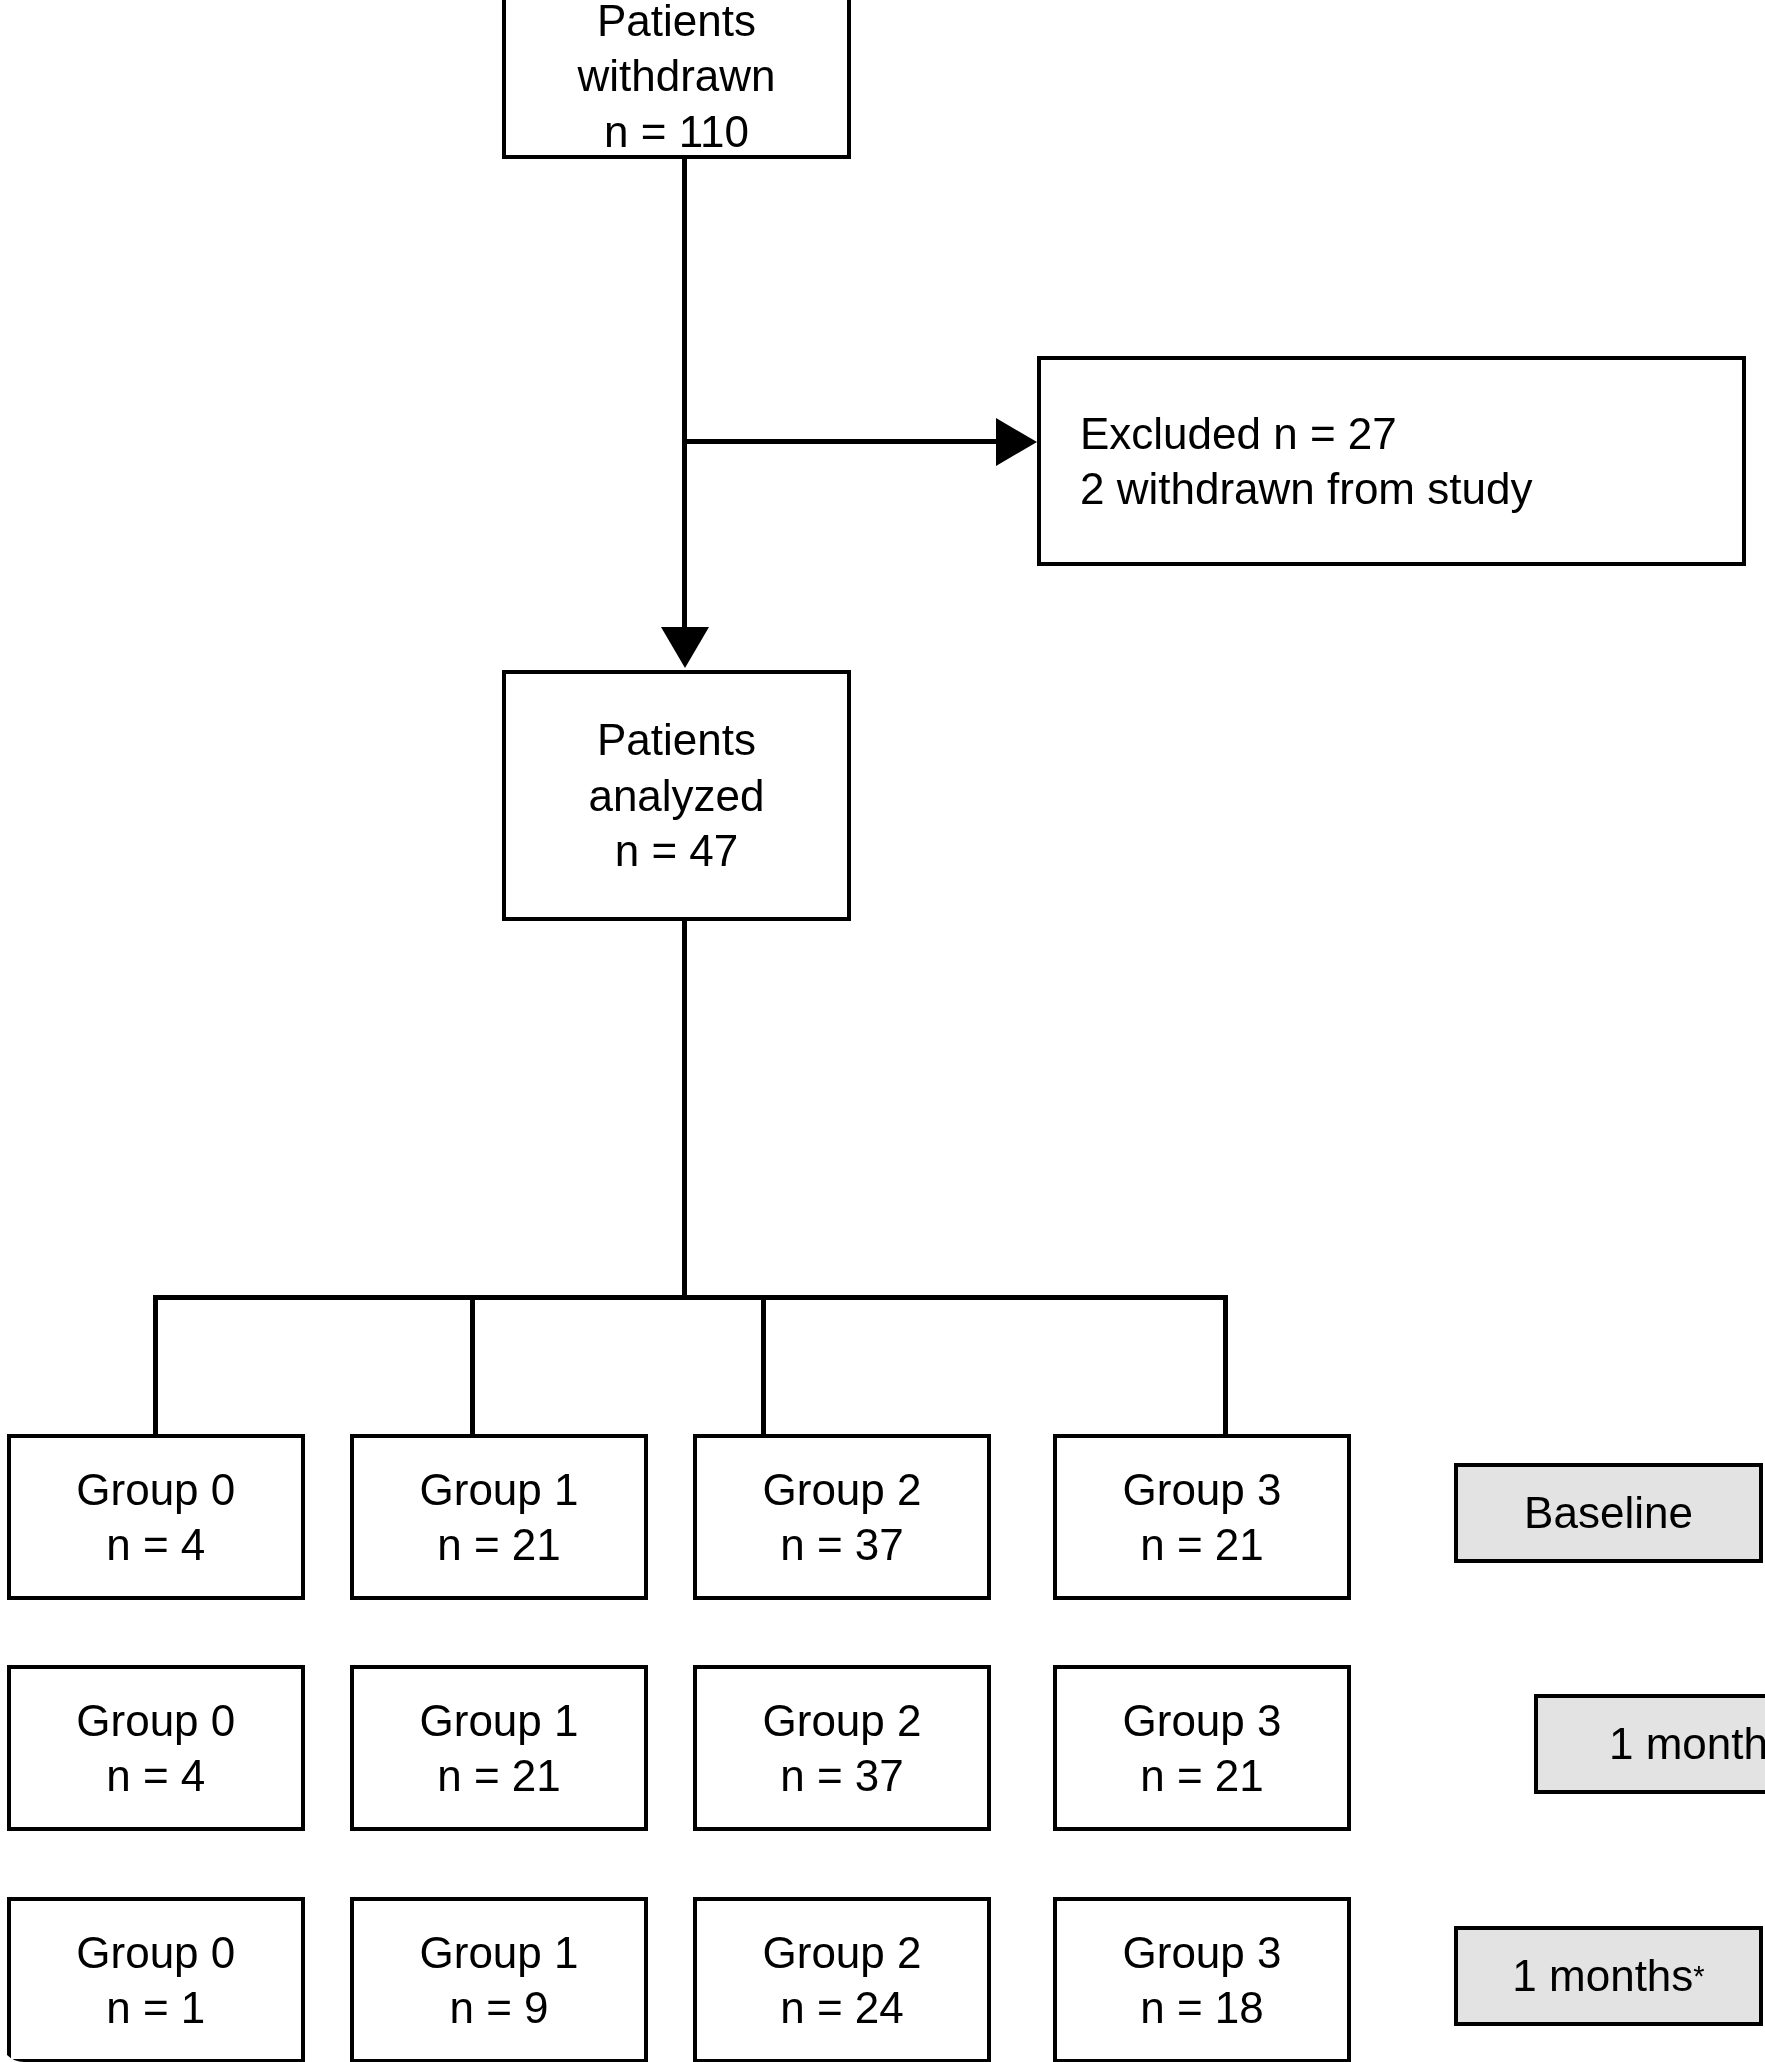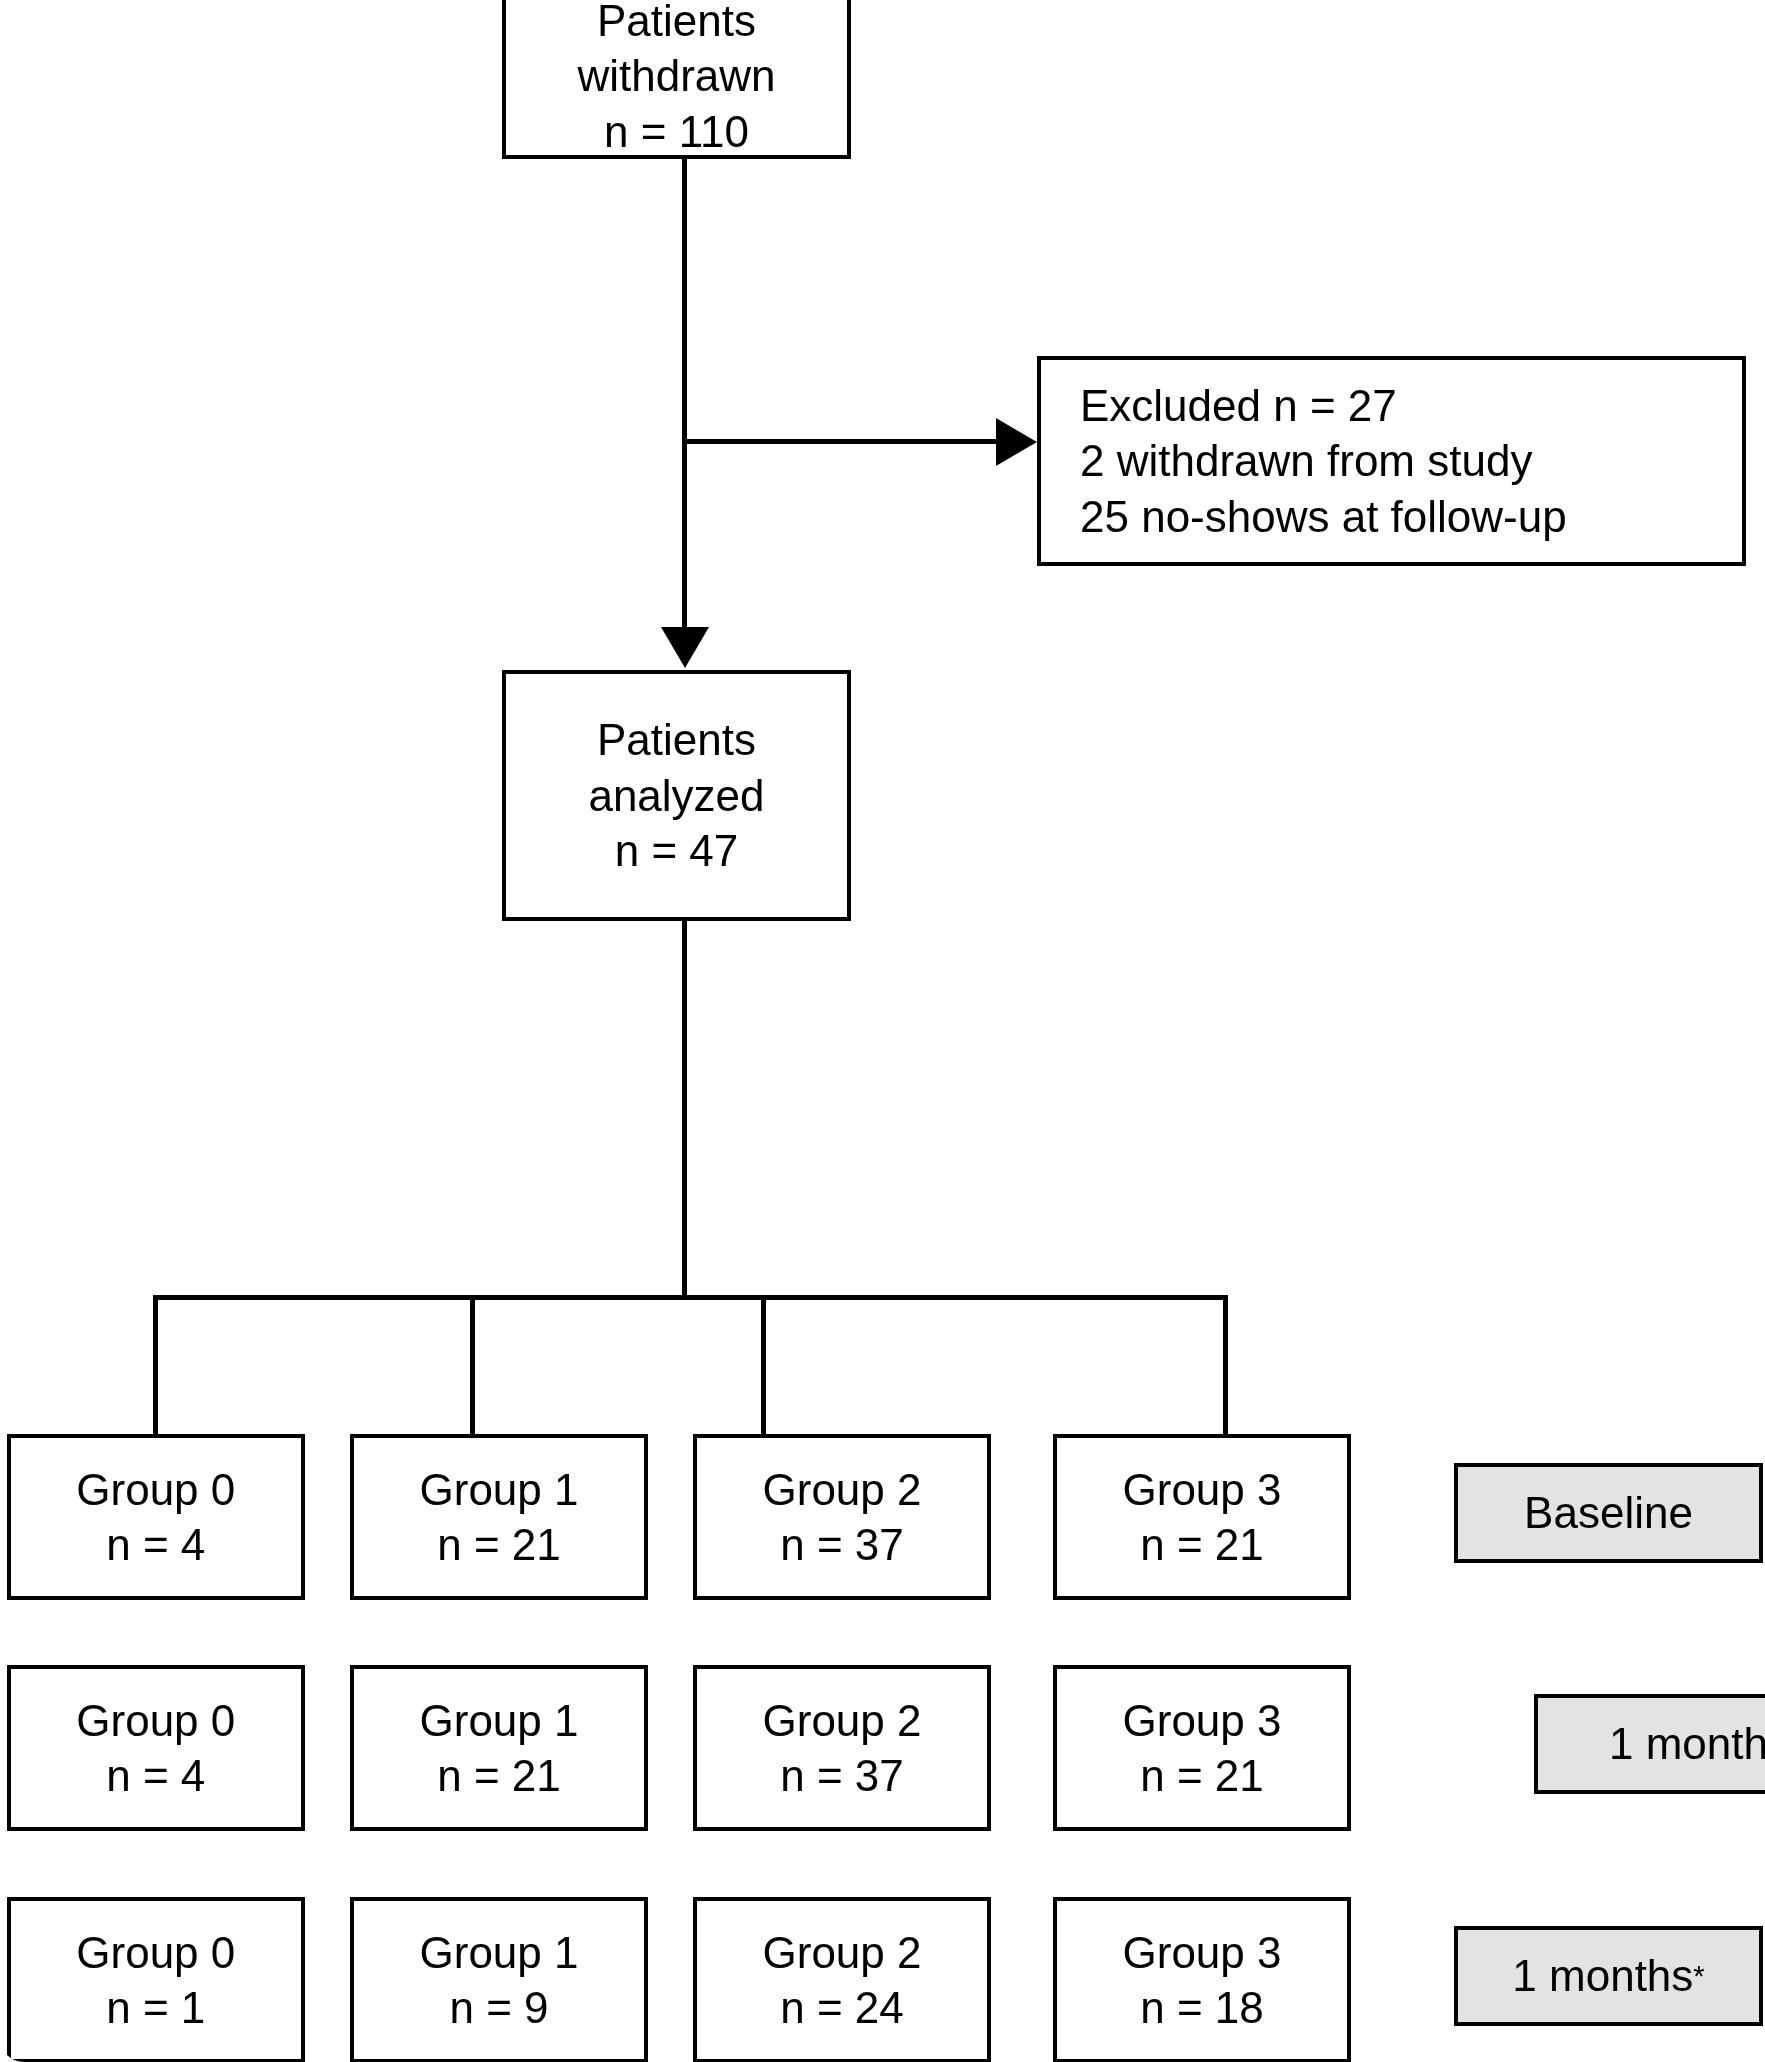--- a/index.html
+++ b/index.html
@@ -95,21 +95,20 @@
 
   <div class="connector v-line" style="left:682px; top:159px; height:481px;"></div>
   <div class="arrow-down" style="left:661px; top:627px;"></div>
 
   <div class="connector h-line" style="left:682px; top:439px; width:315px;"></div>
   <div class="arrow-right" style="left:996px; top:418px;"></div>
 
   <div class="node-box left-align" style="left:1037px; top:356px; width:709px; height:210px;">
     <span class="node-line">Excluded n = 27</span>
     <span class="node-line">2 withdrawn from study</span>
-    <span class="node-line">25 no-shows at follow-up</span>
   </div>
 
   <div class="node-box" style="left:502px; top:670px; width:349px; height:251px;">
     <span class="node-line">Patients</span>
     <span class="node-line">analyzed</span>
     <span class="node-line">n = 47</span>
   </div>
 
   <div class="connector v-line" style="left:682px; top:920px; height:380px;"></div>
   <div class="connector h-line" style="left:153px; top:1295px; width:1072px;"></div>

